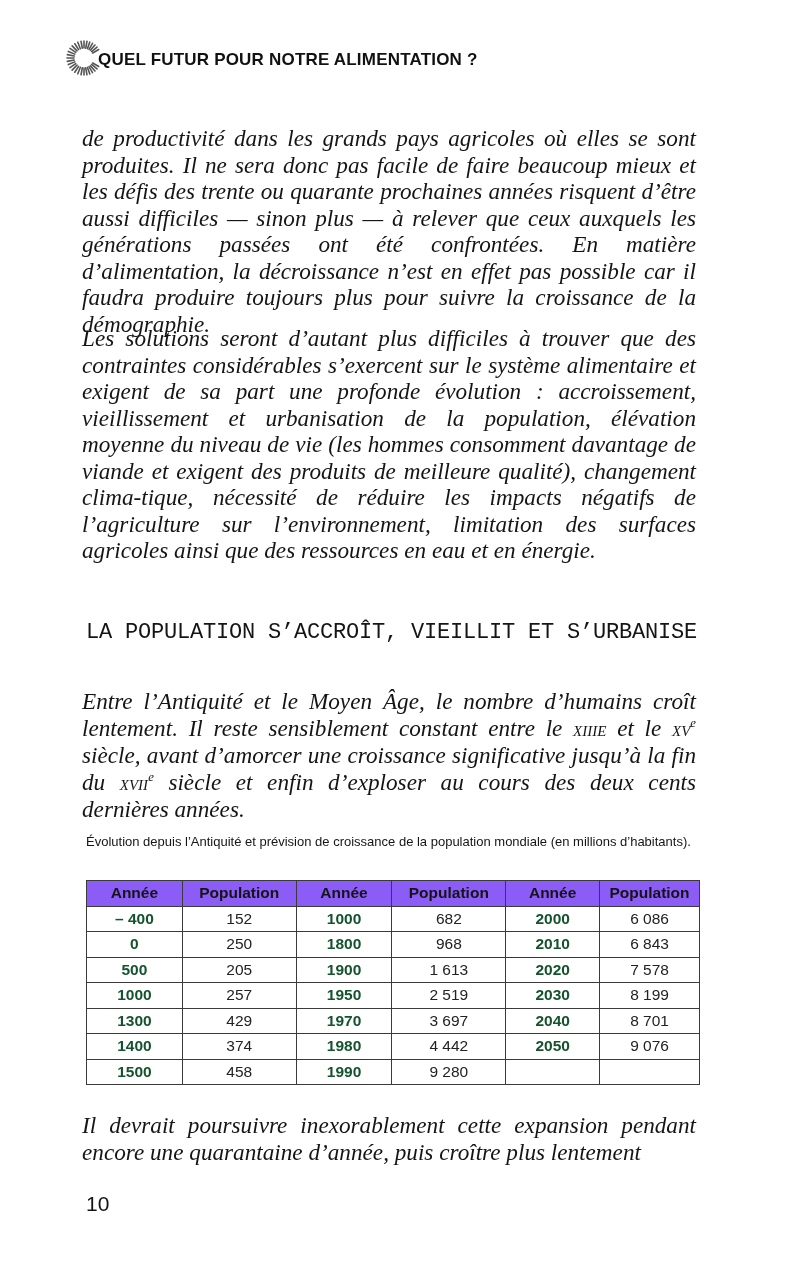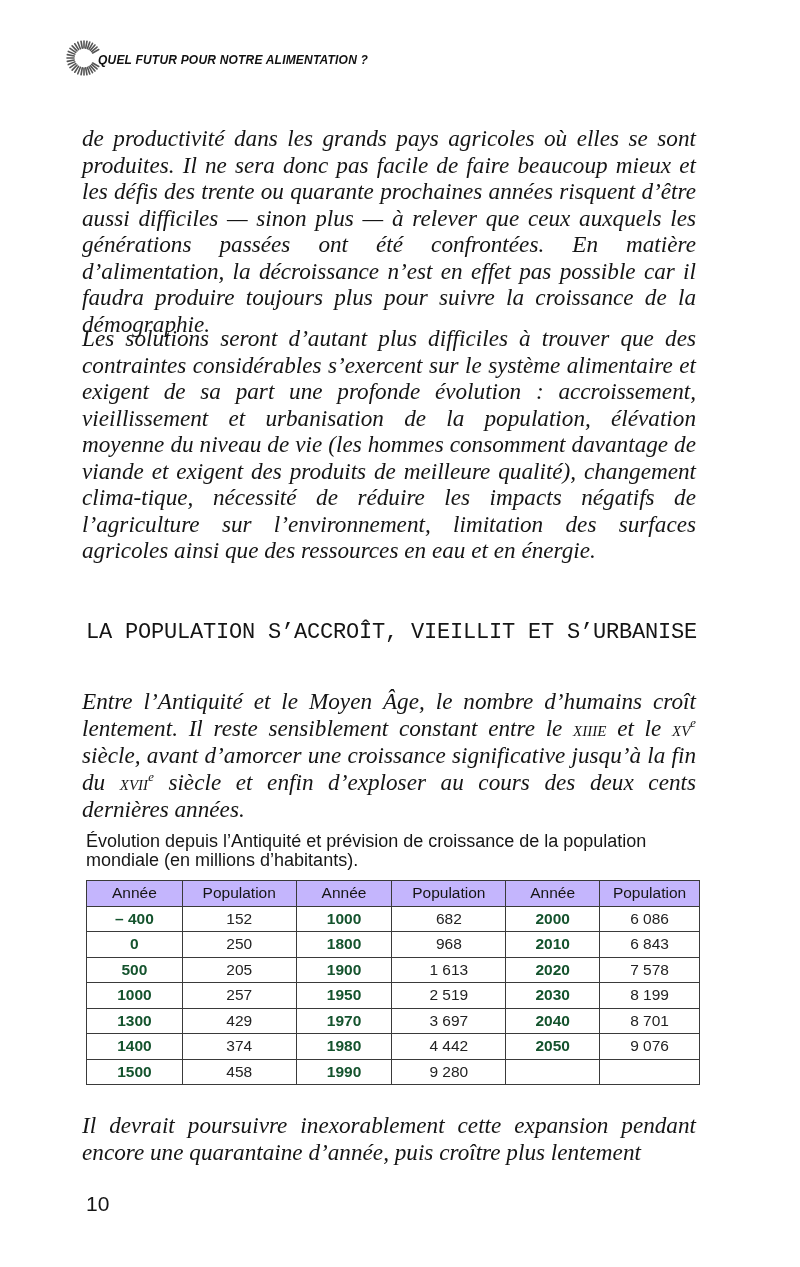--- a/index.html
+++ b/index.html
@@ -1,34 +1,34 @@
 <!DOCTYPE html>
 <html><head>
 <meta charset="utf-8">
 <style>
   html, body { margin: 0; padding: 0; background: #ffffff; }
   body { width: 800px; height: 1267px; position: relative; overflow: hidden; color: #1c1c1c; }
   .header { position: absolute; left: 64px; top: 38px; display: flex; align-items: center; }
   .logo { width: 24px; height: 40px; position: relative; }
   .logo svg { width: 36px; height: 40px; position: absolute; left: 0; top: 0; }
-  .header-title { font-family: "Liberation Sans", sans-serif; font-weight: bold; font-size: 12px; letter-spacing: 0.2px; color: #111; margin-left: 10px; margin-top: 3px; font-style: italic; }
+  .header-title { font-family: "Liberation Sans", sans-serif; font-weight: bold; font-size: 17px; letter-spacing: 0.2px; color: #111; margin-left: 10px; margin-top: 3px; }
   .serif { font-family: "Liberation Serif", serif; font-size: 23.2px; line-height: 26.5px; text-align: justify; color: #151515; }
   .para { position: absolute; left: 70px; width: 614px; margin: 12px; font-style: italic; }
   .p1 { top: 113px; }
   .p2 { top: 313px; }
   .p3 { top: 676px; }
   .p4 { top: 1100px; }
   .p4 .tail { text-align-last: justify; }
   .sc { font-variant: small-caps; font-size: 0.9em; }
   sup.e { font-size: 0.55em; vertical-align: 0.7em; line-height: 0; }
   .section-title { position: absolute; left: 86px; top: 620px; font-family: Liberation Mono, monospace; font-size: 22px; color: #151515; letter-spacing: -0.2px; }
-  .caption { position: absolute; left: 86px; top: 832px; width: 614px; font-family: "Liberation Sans", sans-serif; font-size: 18px; line-height: 19px; color: #151515; }
+  .caption { position: absolute; left: 86px; top: 832px; width: 614px; font-family: "Liberation Sans", sans-serif; font-size: 13px; line-height: 19px; color: #151515; }
   table.pop { position: absolute; left: 86px; top: 880px; width: 614px; border-collapse: collapse; font-family: "Liberation Sans", sans-serif; font-size: 15.5px; }
   table.pop th, table.pop td { border: 1.4px solid #3a3a3a; height: 24.5px; padding: 0; text-align: center; }
-  table.pop th { background: #c4b5fd; font-weight: normal; color: #151515; }
+  table.pop th { background: #8b5cf6; font-weight: bold; color: #151515; }
   table.pop td { color: #222; }
   table.pop td.yr { font-weight: bold; color: #14532d; }
   col.c1 { width: 96px; } col.c2 { width: 114px; } col.c3 { width: 96px; }
   col.c4 { width: 114px; } col.c5 { width: 94px; } col.c6 { width: 100px; }
   .page-number { position: absolute; left: 86px; top: 1192px; font-family: "Liberation Sans", sans-serif; font-size: 21px; color: #151515; }
 </style>
 </head>
 <body>
 
 <div class="header">

